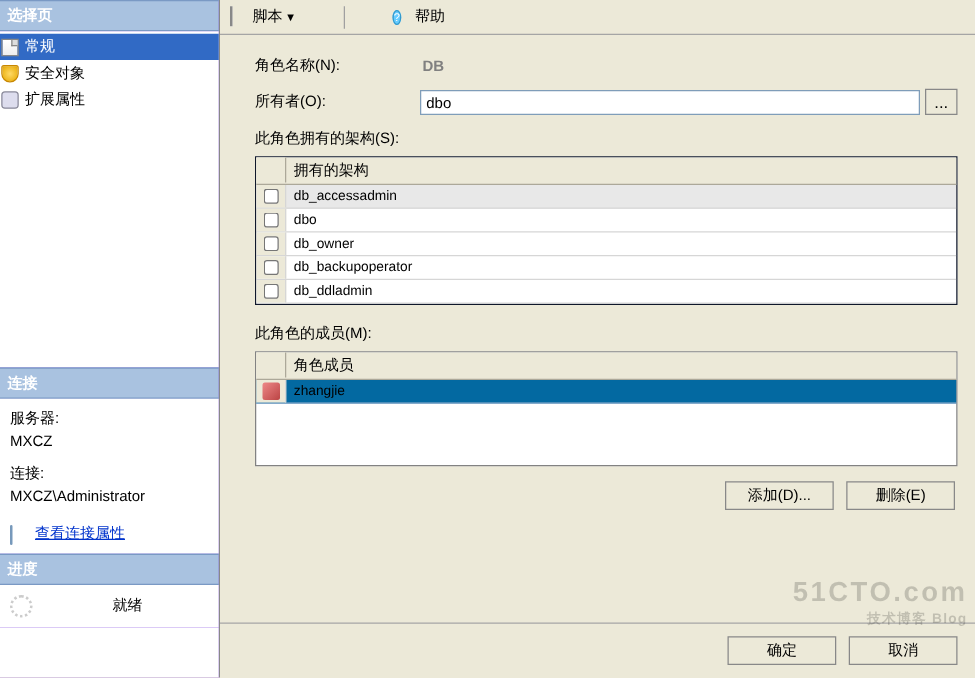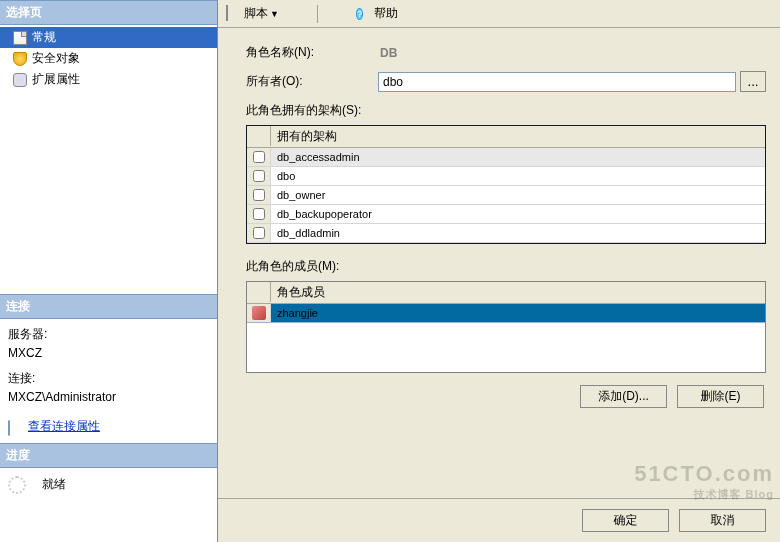--- a/index.html
+++ b/index.html
@@ -1,31 +1,31 @@
 <!DOCTYPE html>
 <html><head>
 <meta charset="utf-8">
 <style>
 * { box-sizing: border-box; margin: 0; padding: 0; }
 body { font-family: "Microsoft YaHei", Arial, sans-serif; font-size: 12px; background: #ece9d8; width: 780px; height: 542px; overflow: hidden; position: relative; }
 .container { display: flex; height: 542px; }
 
 
-.sidebar { width: 218px; background: #6d28d9; border-right: 1px solid #888; display: flex; flex-direction: column; }
+.sidebar { width: 176px; background: #6d28d9; border-right: 1px solid #888; display: flex; flex-direction: column; }
 .section-header { background: #a9c2e0; color: #fff; padding: 3px 6px; font-weight: bold; font-size: 12px; border-top: 1px solid #7a99c4; border-bottom: 1px solid #7a99c4; }
 .nav-list { background: #fff; padding: 2px 0; }
-.nav-item { display: flex; align-items: center; padding: 2px 12px; cursor: pointer; }
+.nav-item { display: flex; align-items: center; padding: 2px 0; cursor: pointer; }
 .nav-item.selected { background: #316ac5; color: #fff; }
 .nav-icon { width: 16px; height: 16px; margin-right: 4px; display: inline-flex; align-items: center; justify-content: center; }
 .nav-spacer { flex: 1; background: #fff; }
 .conn-section { background: #fff; padding: 6px 8px; line-height: 1.6; }
 .conn-label { margin-top: 6px; }
 .view-link { color: #0033cc; text-decoration: underline; margin-top: 10px; display: flex; align-items: center; cursor: pointer; }
 .view-link-icon { width: 16px; height: 16px; margin-right: 4px; }
-.progress-section { background: #fff; padding: 8px; display: flex; align-items: center; }
+.progress-section { background: #fff; padding: 8px; display: flex; align-items: center; gap: 48px; }
 .spinner { width: 18px; height: 18px; border-radius: 50%; border: 2px dotted #ccc; margin-right: 16px; }
 
 
 .right-panel { flex: 1; display: flex; flex-direction: column; background: #ece9d8; }
 .toolbar { background: #ece9d8; border-bottom: 1px solid #a5a5a5; padding: 4px 6px; display: flex; align-items: center; gap: 32px; }
 .tb-item { display: flex; align-items: center; cursor: pointer; padding: 1px 2px; }
 .tb-icon { width: 16px; height: 16px; margin-right: 2px; }
 .tb-dd { font-size: 9px; margin-left: 2px; }
 .tb-sep { width: 1px; height: 18px; background: #a0a0a0; margin: 0 4px; }
 

